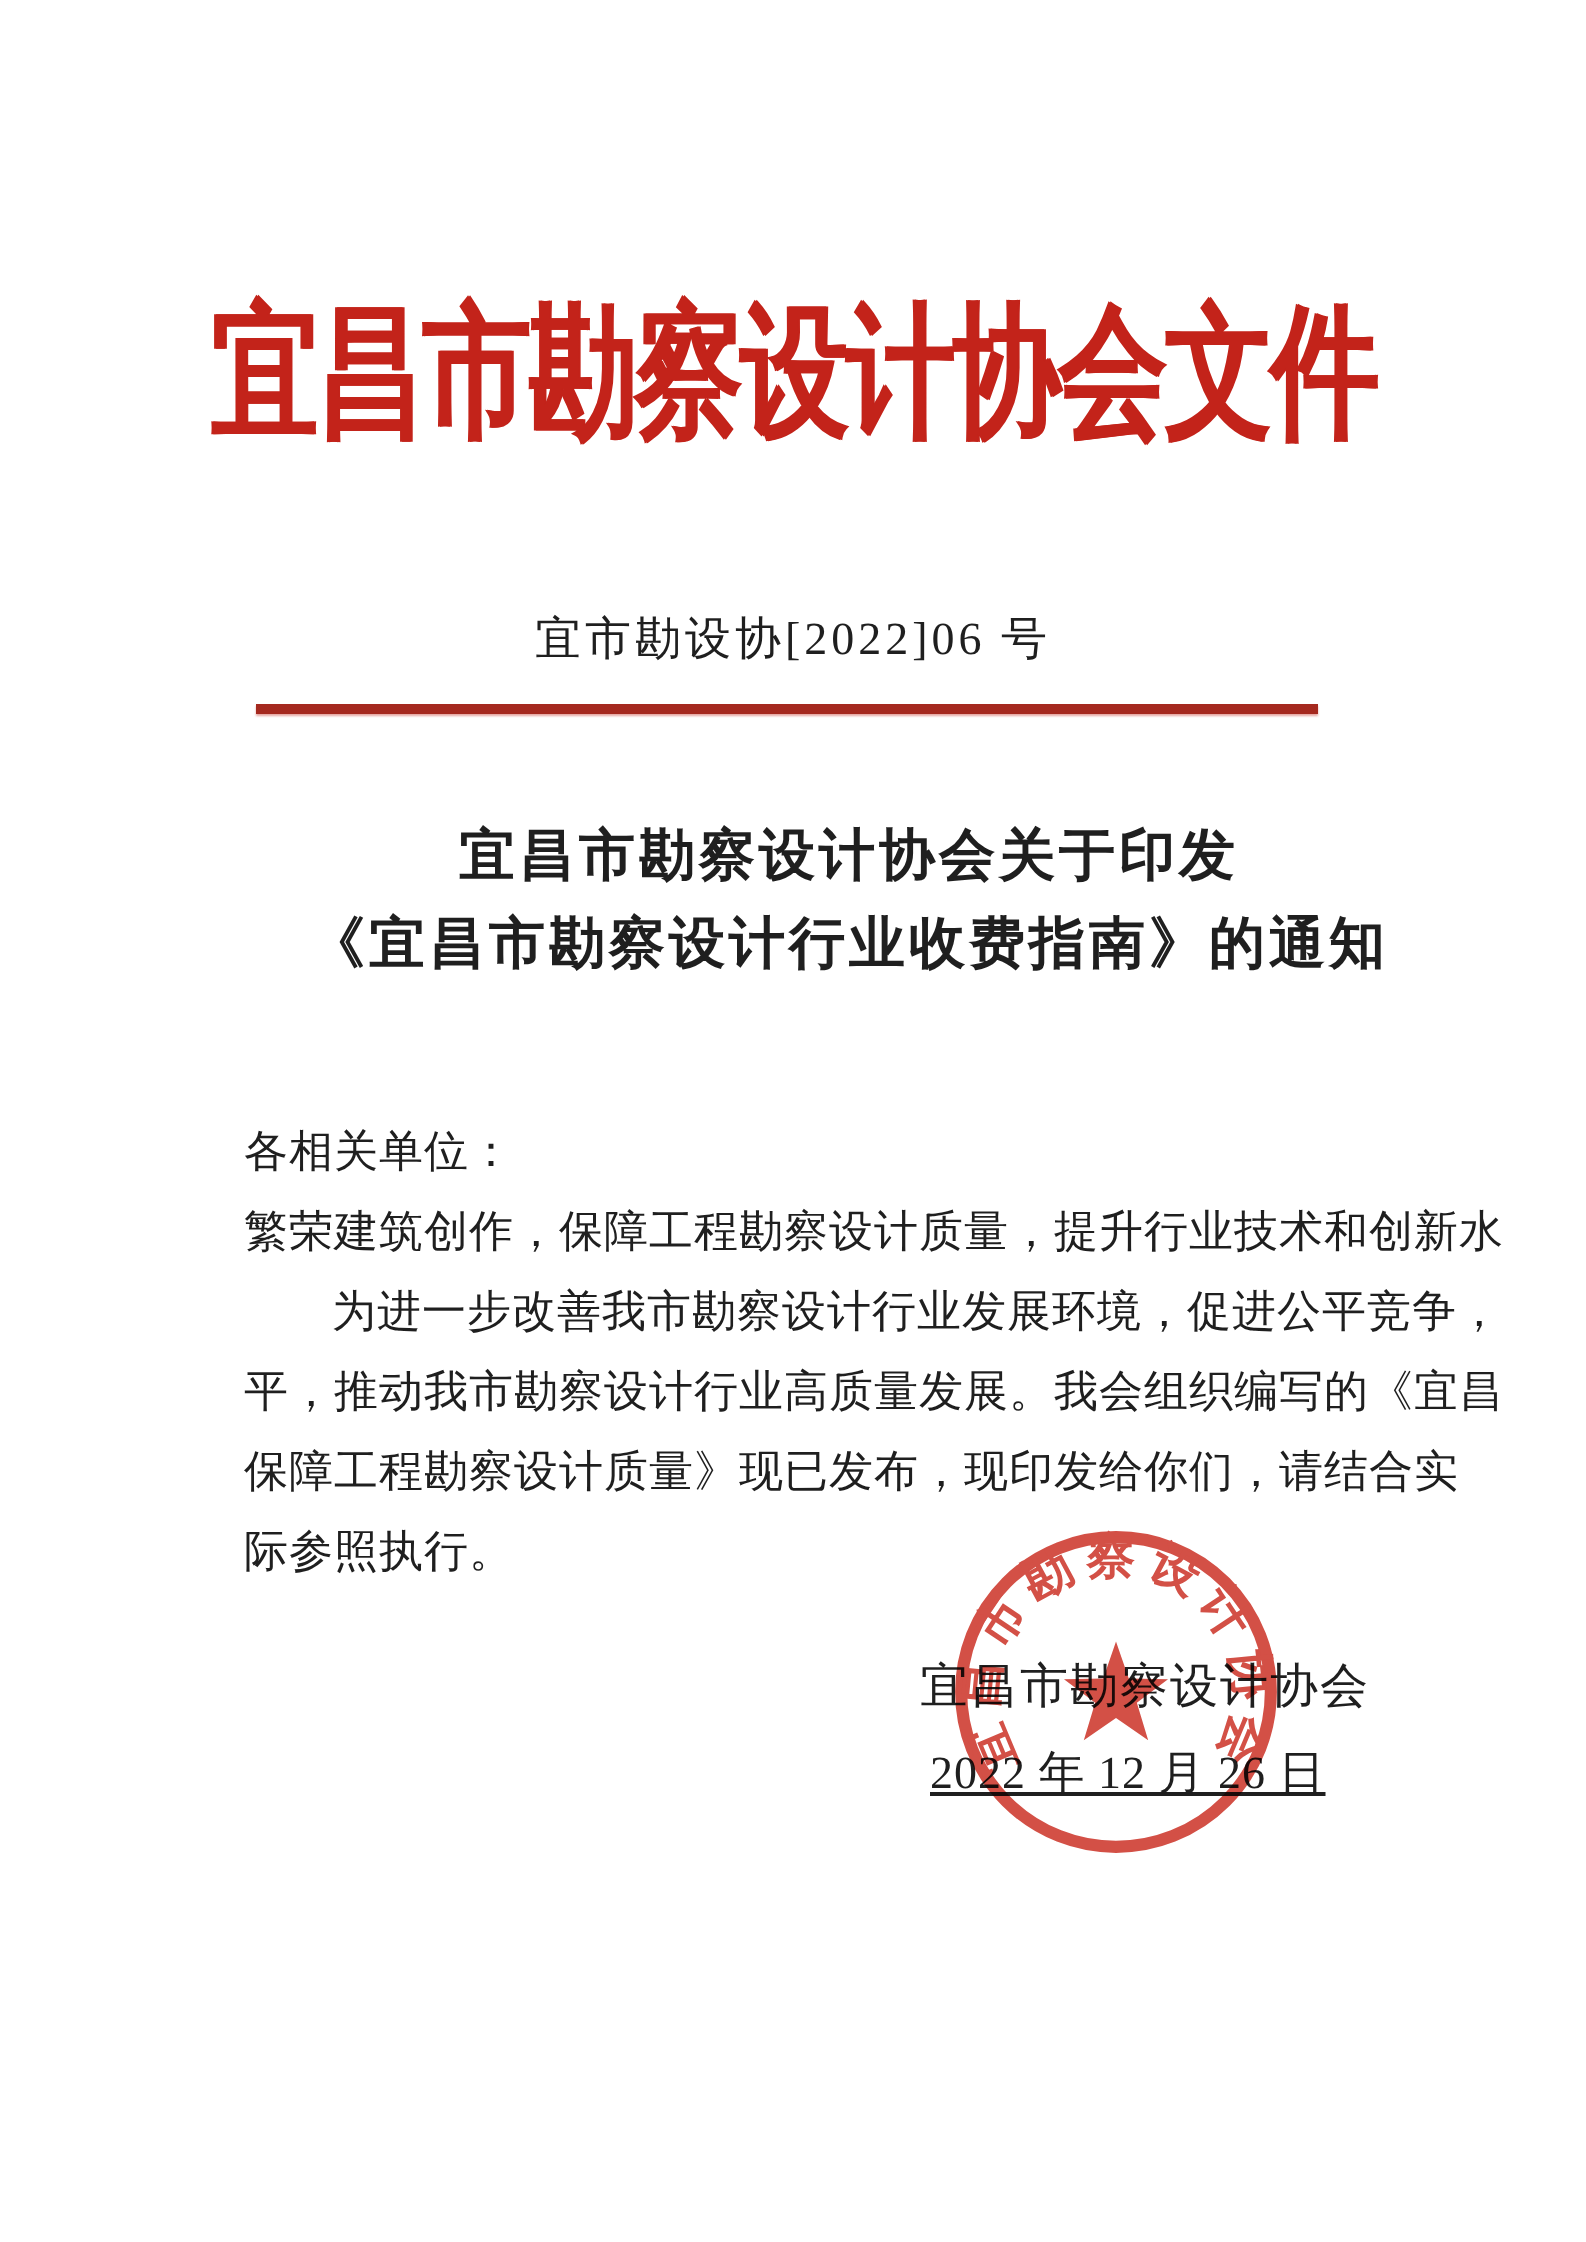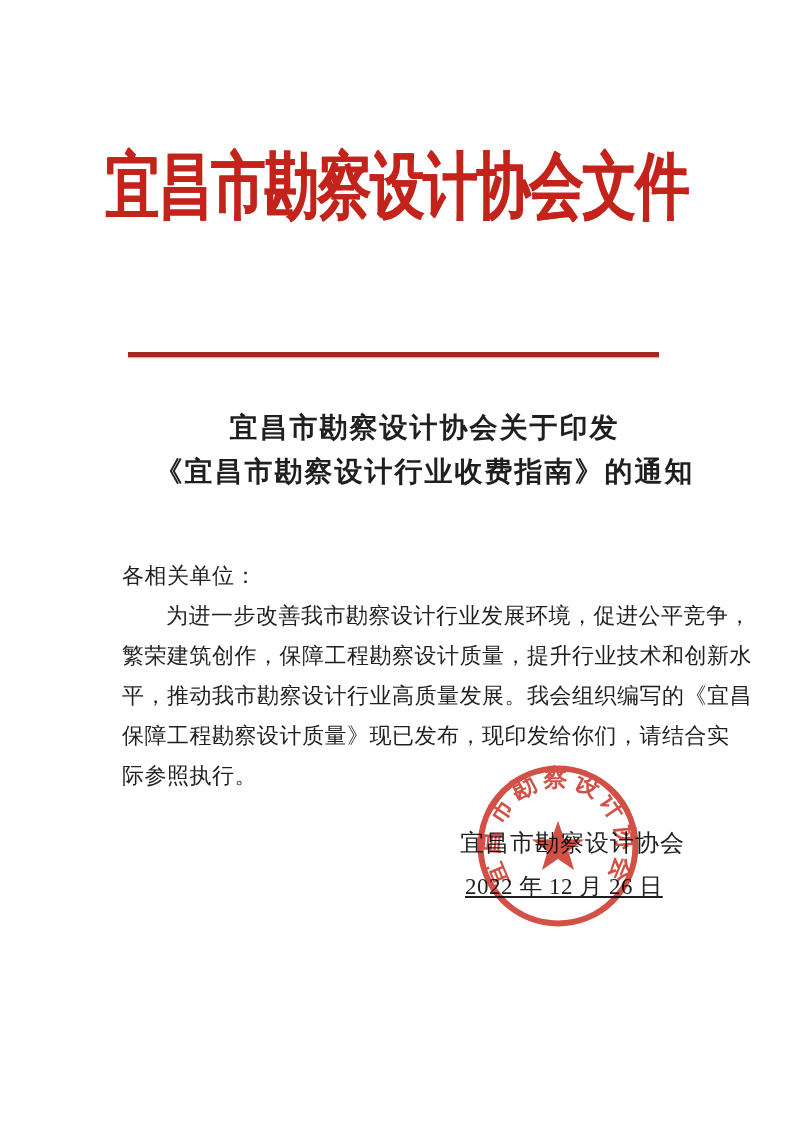--- a/index.html
+++ b/index.html
@@ -83,32 +83,33 @@
     letter-spacing:5px;
   }
 </style>
 </head>
 <body>
 
 <div class="page">
 
   <div class="org-banner">宜昌市勘察设计协会文件</div>
 
+  <div class="doc-number">宜市勘设协[2022]06 号</div>
 
   <div class="red-divider"></div>
 
   <div class="doc-title">
     <div>宜昌市勘察设计协会关于印发</div>
     <div>《宜昌市勘察设计行业收费指南》的通知</div>
   </div>
 
   <div class="body-block">
     <div class="body-line">各相关单位：</div>
+    <div class="body-line">繁荣建筑创作，保障工程勘察设计质量，提升行业技术和创新水</div>
     <div class="body-line indent">为进一步改善我市勘察设计行业发展环境，促进公平竞争，</div>
-    <div class="body-line">繁荣建筑创作，保障工程勘察设计质量，提升行业技术和创新水</div>
     <div class="body-line">平，推动我市勘察设计行业高质量发展。我会组织编写的《宜昌</div>
     <div class="body-line">保障工程勘察设计质量》现已发布，现印发给你们，请结合实</div>
     <div class="body-line">际参照执行。</div>
   </div>
 
   <div class="signature-org">宜昌市勘察设计协会</div>
 
   <div class="signature-date">2022 年 12 月 26 日</div>
 
   <div class="seal">

